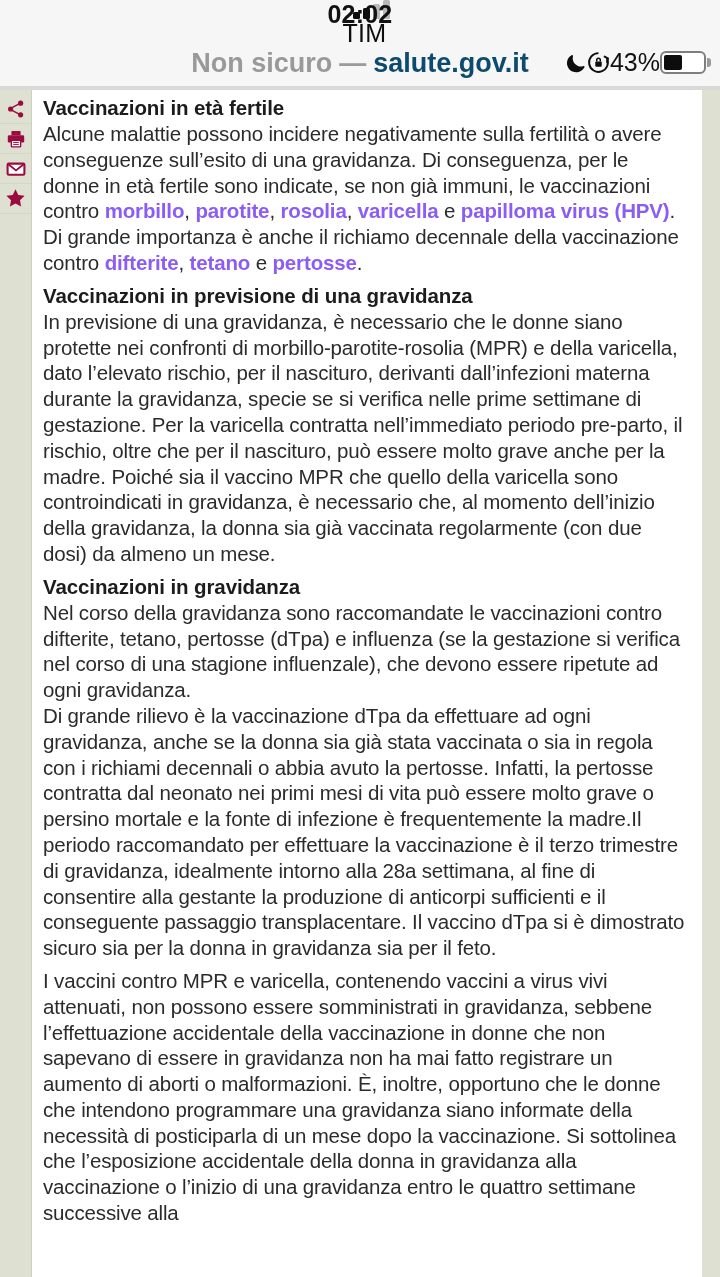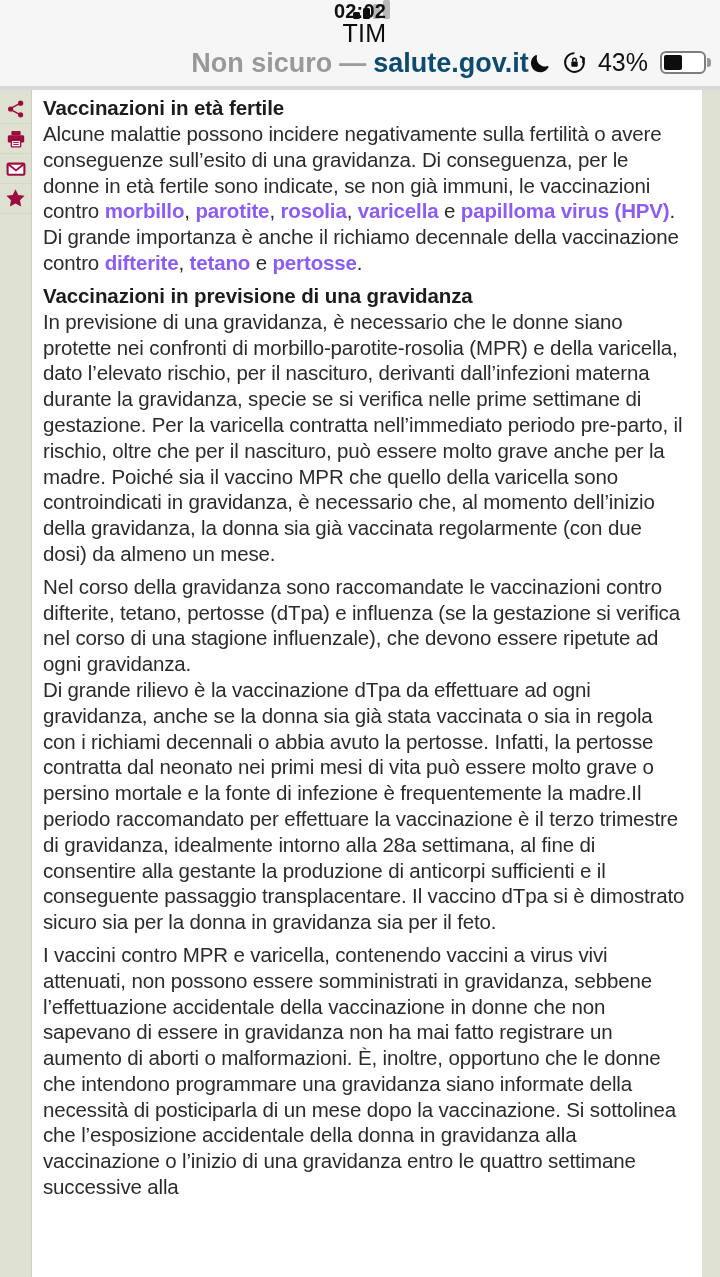--- a/index.html
+++ b/index.html
@@ -20,24 +20,24 @@
   #signal-group{ display:flex; align-items:flex-end; gap:3px; margin-left:22px; height:20px;}
   #signal-group i{ display:block; width:7px; border-radius:1.5px; background:#0d0d0d;}
   #signal-group i:nth-child(1){height:7px;}
   #signal-group i:nth-child(2){height:11px;}
   #signal-group i:nth-child(3){height:15px;background:#b8b8b8;}
   #signal-group i:nth-child(4){height:19px;background:#b8b8b8;}
   #carrier{ margin-left:9px; font-size:25px; color:#0d0d0d; letter-spacing:.3px; font-family:"Liberation Sans",sans-serif;}
   #wifi-icon{ margin-left:14px; width:30px; height:23px; display:block;}
   #clock{
     position:absolute; left:0; right:0; text-align:center;
-    font-size:20px; font-weight:bold; color:#111; letter-spacing:.2px;
+    font-size:25px; font-weight:bold; color:#111; letter-spacing:.2px;
   }
   #status-right{
-    margin-left:auto; display:flex; align-items:center; gap:12px; margin-right:14px;
+    margin-left:auto; display:flex; align-items:center; gap:0; margin-right:14px;
   }
   #moon-icon{width:21px;height:21px;display:block;}
   #rotation-lock-icon{width:23px;height:23px;display:block;}
   #battery-pct{font-size:25px;color:#111;letter-spacing:0;}
   #battery-icon{position:relative;width:46px;height:23px;}
   #battery-icon .shell{
     position:absolute;inset:0;border:2.4px solid #7e7e7e;border-radius:6px;background:#fff;
   }
   #battery-icon .fill{
     position:absolute;left:4px;top:4px;bottom:4px;width:18px;background:#0d0d0d;border-radius:2px;
@@ -183,20 +183,21 @@
   <div id="content">
       <div class="sec">
         <h3>Vaccinazioni in età fertile</h3>
         <p><span>Alcune malattie possono incidere negativamente sulla fertilità o avere conseguenze sull’esito di una gravidanza. Di conseguenza, per le donne in età fertile sono indicate, se non già immuni, le vaccinazioni contro </span><span class="lnk">morbillo</span><span>, </span><span class="lnk">parotite</span><span>, </span><span class="lnk">rosolia</span><span>, </span><span class="lnk">varicella</span><span> e </span><span class="lnk">papilloma virus (HPV)</span><span>. Di grande importanza è anche il richiamo decennale della vaccinazione contro </span><span class="lnk">difterite</span><span>, </span><span class="lnk">tetano</span><span> e </span><span class="lnk">pertosse</span><span>.</span></p>
       </div>
       <div class="sec">
         <h3>Vaccinazioni in previsione di una gravidanza</h3>
         <p><span>In previsione di una gravidanza, è necessario che le donne siano protette nei confronti di morbillo-parotite-rosolia (MPR) e della varicella, dato l’elevato rischio, per il nascituro, derivanti dall’infezioni materna durante la gravidanza, specie se si verifica nelle prime settimane di gestazione. Per la varicella contratta nell’immediato periodo pre-parto, il rischio, oltre che per il nascituro, può essere molto grave anche per la madre. Poiché sia il vaccino MPR che quello della varicella sono controindicati in gravidanza, è necessario che, al momento dell’inizio della gravidanza, la donna sia già vaccinata regolarmente (con due dosi) da almeno un mese.</span></p>
       </div>
       <div class="sec">
+        <h3>Vaccinazioni in gravidanza</h3>
         <p><span>Nel corso della gravidanza sono raccomandate le vaccinazioni contro difterite, tetano, pertosse (dTpa) e influenza (se la gestazione si verifica nel corso di una stagione influenzale), che devono essere ripetute ad ogni gravidanza.</span></p>
         <p><span>Di grande rilievo è la vaccinazione dTpa da effettuare ad ogni gravidanza, anche se la donna sia già stata vaccinata o sia in regola con i richiami decennali o abbia avuto la pertosse. Infatti, la pertosse contratta dal neonato nei primi mesi di vita può essere molto grave o persino mortale e la fonte di infezione è frequentemente la madre.Il periodo raccomandato per effettuare la vaccinazione è il terzo trimestre di gravidanza, idealmente intorno alla 28a settimana, al fine di consentire alla gestante la produzione di anticorpi sufficienti e il conseguente passaggio transplacentare. Il vaccino dTpa si è dimostrato sicuro sia per la donna in gravidanza sia per il feto.</span></p>
       </div>
       <div class="sec">
         <p><span>I vaccini contro MPR e varicella, contenendo vaccini a virus vivi attenuati, non possono essere somministrati in gravidanza, sebbene l’effettuazione accidentale della vaccinazione in donne che non sapevano di essere in gravidanza non ha mai fatto registrare un aumento di aborti o malformazioni. È, inoltre, opportuno che le donne che intendono programmare una gravidanza siano informate della necessità di posticiparla di un mese dopo la vaccinazione. Si sottolinea che l’esposizione accidentale della donna in gravidanza alla vaccinazione o l’inizio di una gravidanza entro le quattro settimane successive alla</span></p>
       </div>
     </div>
 
   <div id="right-rail"></div>
 </div>

